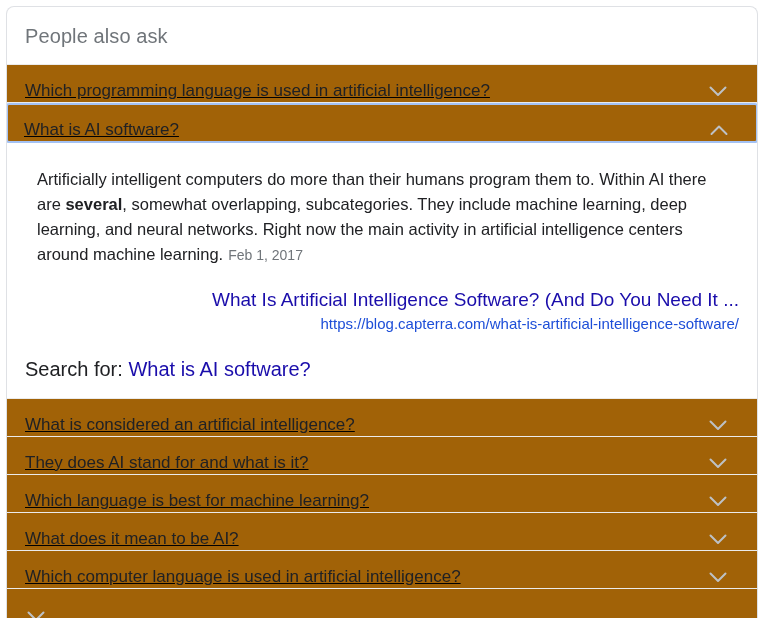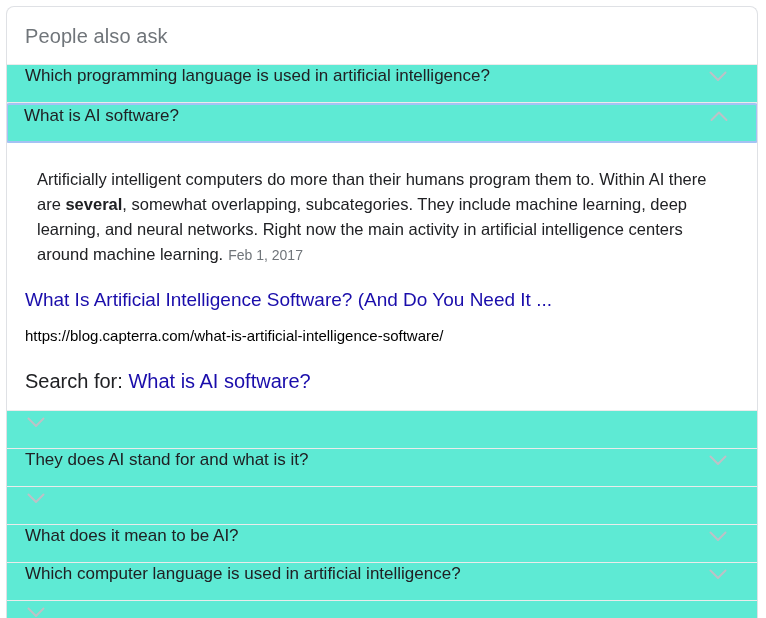--- a/index.html
+++ b/index.html
@@ -42,26 +42,27 @@
     color: #70757a;
     letter-spacing: .1px;
     line-height: 20px;
   }
 
   
   .q-row {
     position: relative;
     height: 38px;
     display: flex;
-    align-items: flex-start;
+    align-items: flex-end;
     padding: 0 18px;
     box-sizing: border-box;
     border-bottom: 1px solid #ebebeb;
-    background: #5eead4;
-    cursor: pointer;
+    background: #a16207;
+    cursor: pointer;
+    text-decoration: underline;
   }
   .q-row:last-child { border-bottom: none; }
   .q-text {
     font-size: 17px;
     color: #202124;
     line-height: 22px;
     flex: 1 1 auto;
     white-space: nowrap;
     overflow: hidden;
   }
@@ -101,35 +102,35 @@
     margin: 12px;
     max-width: 726px;
   }
   .answer-text b { font-weight: bold; }
   .answer-date {
     color: #70757a;
     font-size: 14px;
     margin-left: 5px;
     white-space: nowrap;
   }
-  .result-block { margin-top: 20px; }
+  .result-block { margin-top: 20px; text-align: right; }
   .result-title {
     display: block;
     font-size: 19px;
     line-height: 24px;
     color: #1a0dab;
     text-decoration: none;
     cursor: pointer;
   }
   .result-url {
     display: block;
     font-size: 15px;
     line-height: 20px;
-    color: #000000;
-    margin-top: 14px;
+    color: #1d4ed8;
+    margin-top: 2px;
     cursor: pointer;
   }
   .search-for {
     margin-top: 24px;
     font-size: 20px;
     line-height: 22px;
     color: #202124;
   }
   .search-for-link {
     color: #1a0dab;
@@ -176,35 +177,37 @@
     </div>
 
     <div class="search-for">
       <span>Search for:</span>
       <a class="search-for-link" href="#">What is AI software?</a>
     </div>
   </div>
 
   <div id="bottom-questions">
       <div class="q-row">
+    <span class="q-text">What is considered an artificial intelligence?</span>
     <span class="chev">
       <svg width="18" height="11" viewBox="0 0 18 11" aria-hidden="true">
         <path d="M1.5 1.5 L9 9 L16.5 1.5" fill="none" stroke="#bdc1c6" stroke-width="2" stroke-linecap="round" stroke-linejoin="round"></path>
       </svg>
     </span>
   </div>
       <div class="q-row">
     <span class="q-text">They does AI stand for and what is it?</span>
     <span class="chev">
       <svg width="18" height="11" viewBox="0 0 18 11" aria-hidden="true">
         <path d="M1.5 1.5 L9 9 L16.5 1.5" fill="none" stroke="#bdc1c6" stroke-width="2" stroke-linecap="round" stroke-linejoin="round"></path>
       </svg>
     </span>
   </div>
       <div class="q-row">
+    <span class="q-text">Which language is best for machine learning?</span>
     <span class="chev">
       <svg width="18" height="11" viewBox="0 0 18 11" aria-hidden="true">
         <path d="M1.5 1.5 L9 9 L16.5 1.5" fill="none" stroke="#bdc1c6" stroke-width="2" stroke-linecap="round" stroke-linejoin="round"></path>
       </svg>
     </span>
   </div>
       <div class="q-row">
     <span class="q-text">What does it mean to be AI?</span>
     <span class="chev">
       <svg width="18" height="11" viewBox="0 0 18 11" aria-hidden="true">

